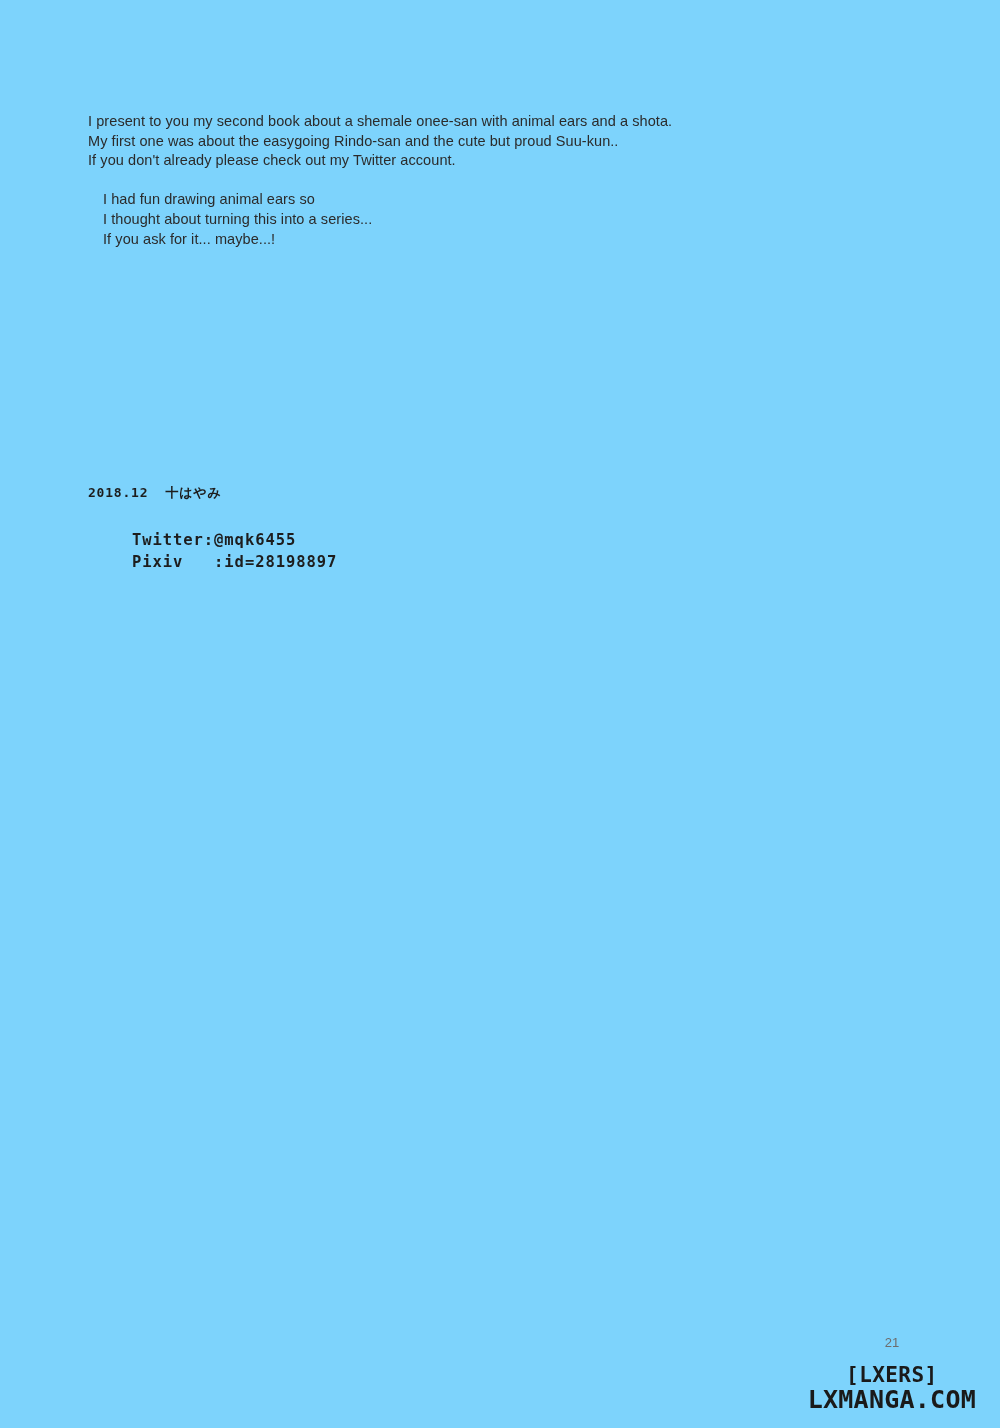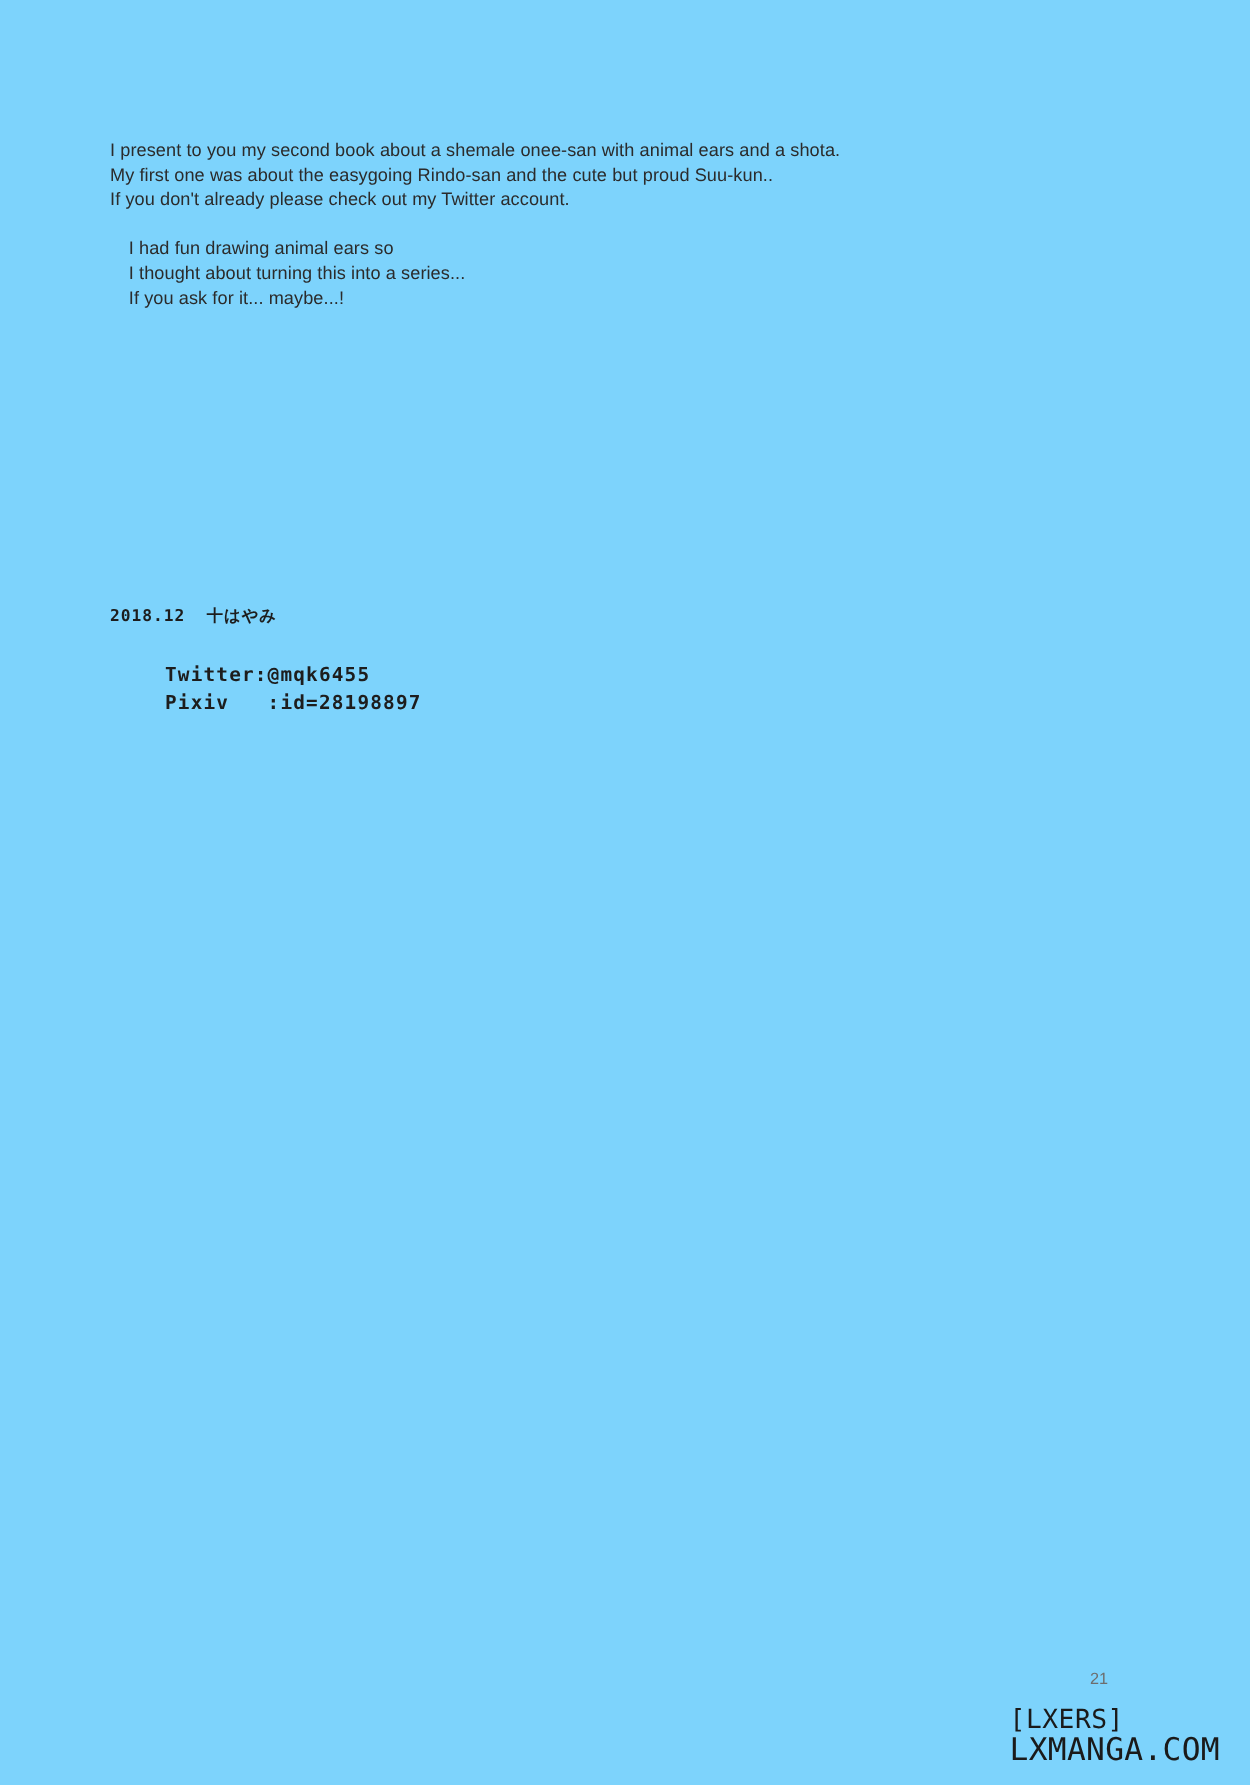--- a/index.html
+++ b/index.html
@@ -74,32 +74,32 @@
     white-space: pre;
   }
 
   
   .page-number {
     position: absolute;
     right: 88px;
     top: 1335px;
     font-size: 13px;
     color: #6d6d6d;
-    text-align: left;
+    text-align: center;
     width: 40px;
   }
 
   
   .watermark {
     position: absolute;
     right: 24px;
     bottom: 16px;
-    text-align: left;
+    text-align: center;
     font-family: "DejaVu Sans Mono", monospace;
-    font-weight: normal;
+    font-weight: bold;
     color: #1a1a1a;
     line-height: 1.02;
   }
   .watermark .wm-top {
     font-size: 21px;
     letter-spacing: 0.02em;
     display: block;
   }
   .watermark .wm-bottom {
     font-size: 25px;

